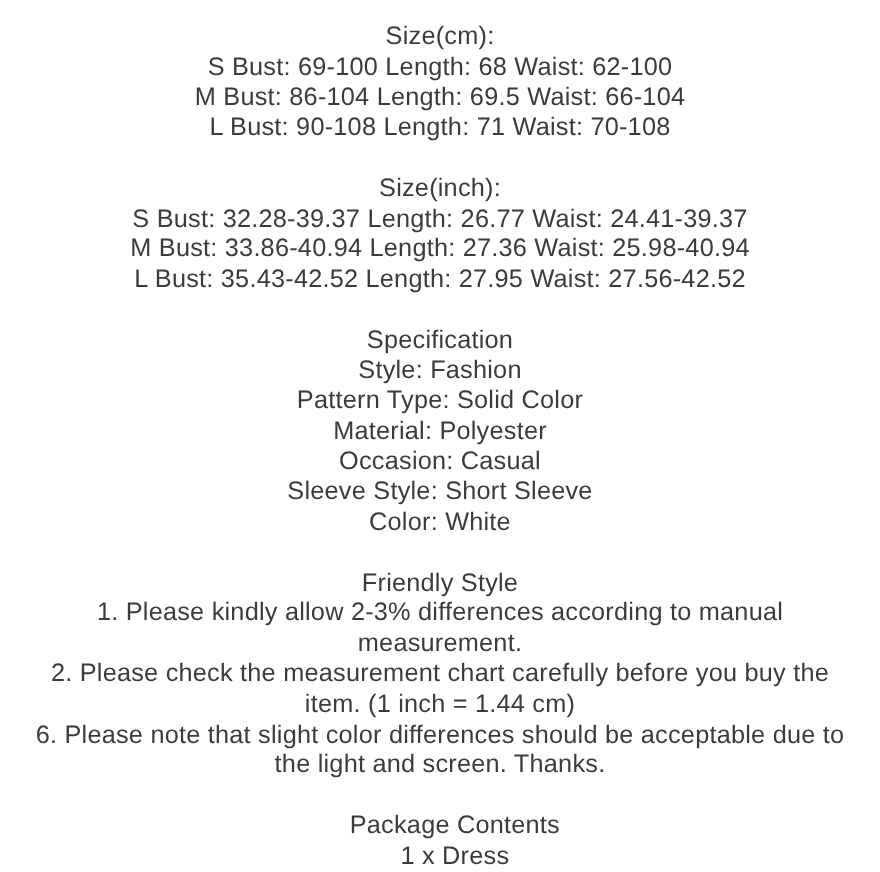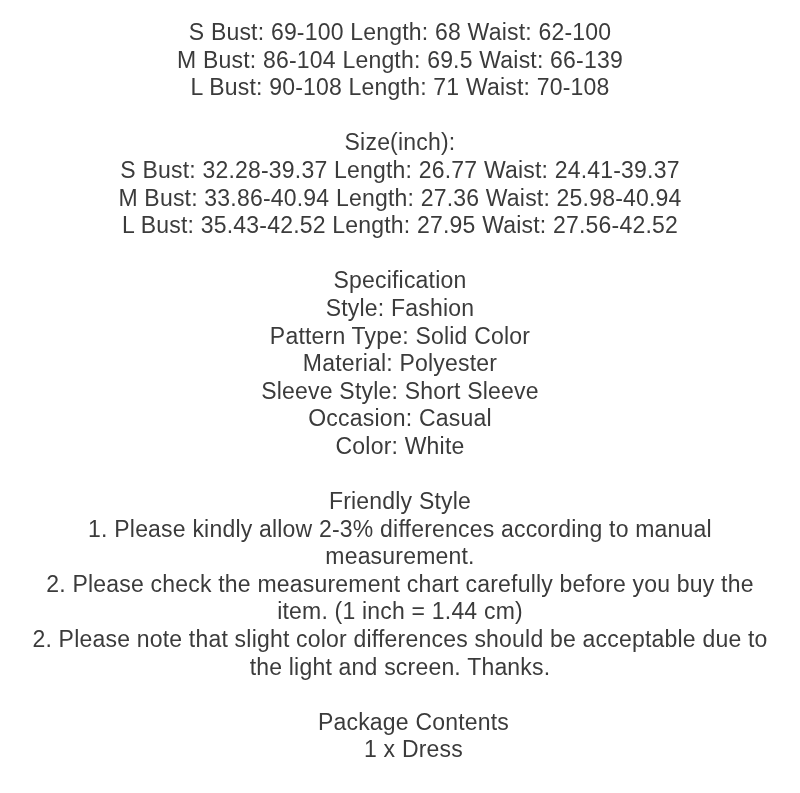--- a/index.html
+++ b/index.html
@@ -33,45 +33,46 @@
   .line {
     height: 27.6px;
     white-space: nowrap;
   }
 </style>
 </head>
 <body style="background: rgb(255, 255, 255); color: rgb(59, 59, 59);">
 
 <main class="content" id="content">
     <section class="text-section">
+      <div class="line">Size(cm):</div>
       <div class="line">S Bust: 69-100 Length: 68 Waist: 62-100</div>
-      <div class="line">M Bust: 86-104 Length: 69.5 Waist: 66-139</div>
+      <div class="line">M Bust: 86-104 Length: 69.5 Waist: 66-104</div>
       <div class="line">L Bust: 90-108 Length: 71 Waist: 70-108</div>
     </section>
     <section class="text-section">
       <div class="line">Size(inch):</div>
       <div class="line">S Bust: 32.28-39.37 Length: 26.77 Waist: 24.41-39.37</div>
       <div class="line">M Bust: 33.86-40.94 Length: 27.36 Waist: 25.98-40.94</div>
       <div class="line">L Bust: 35.43-42.52 Length: 27.95 Waist: 27.56-42.52</div>
     </section>
     <section class="text-section">
       <div class="line">Specification</div>
       <div class="line">Style: Fashion</div>
       <div class="line">Pattern Type: Solid Color</div>
       <div class="line">Material: Polyester</div>
+      <div class="line">Occasion: Casual</div>
       <div class="line">Sleeve Style: Short Sleeve</div>
-      <div class="line">Occasion: Casual</div>
       <div class="line">Color: White</div>
     </section>
     <section class="text-section">
       <div class="line">Friendly Style</div>
       <div class="line">1. Please kindly allow 2-3% differences according to manual</div>
       <div class="line">measurement.</div>
       <div class="line">2. Please check the measurement chart carefully before you buy the</div>
       <div class="line">item. (1 inch = 1.44 cm)</div>
-      <div class="line">2. Please note that slight color differences should be acceptable due to</div>
+      <div class="line">6. Please note that slight color differences should be acceptable due to</div>
       <div class="line">the light and screen. Thanks.</div>
     </section>
     <section class="text-section">
       <div class="line">Package Contents</div>
       <div class="line">1 x Dress</div>
     </section>
   </main>
 
 </body></html>

